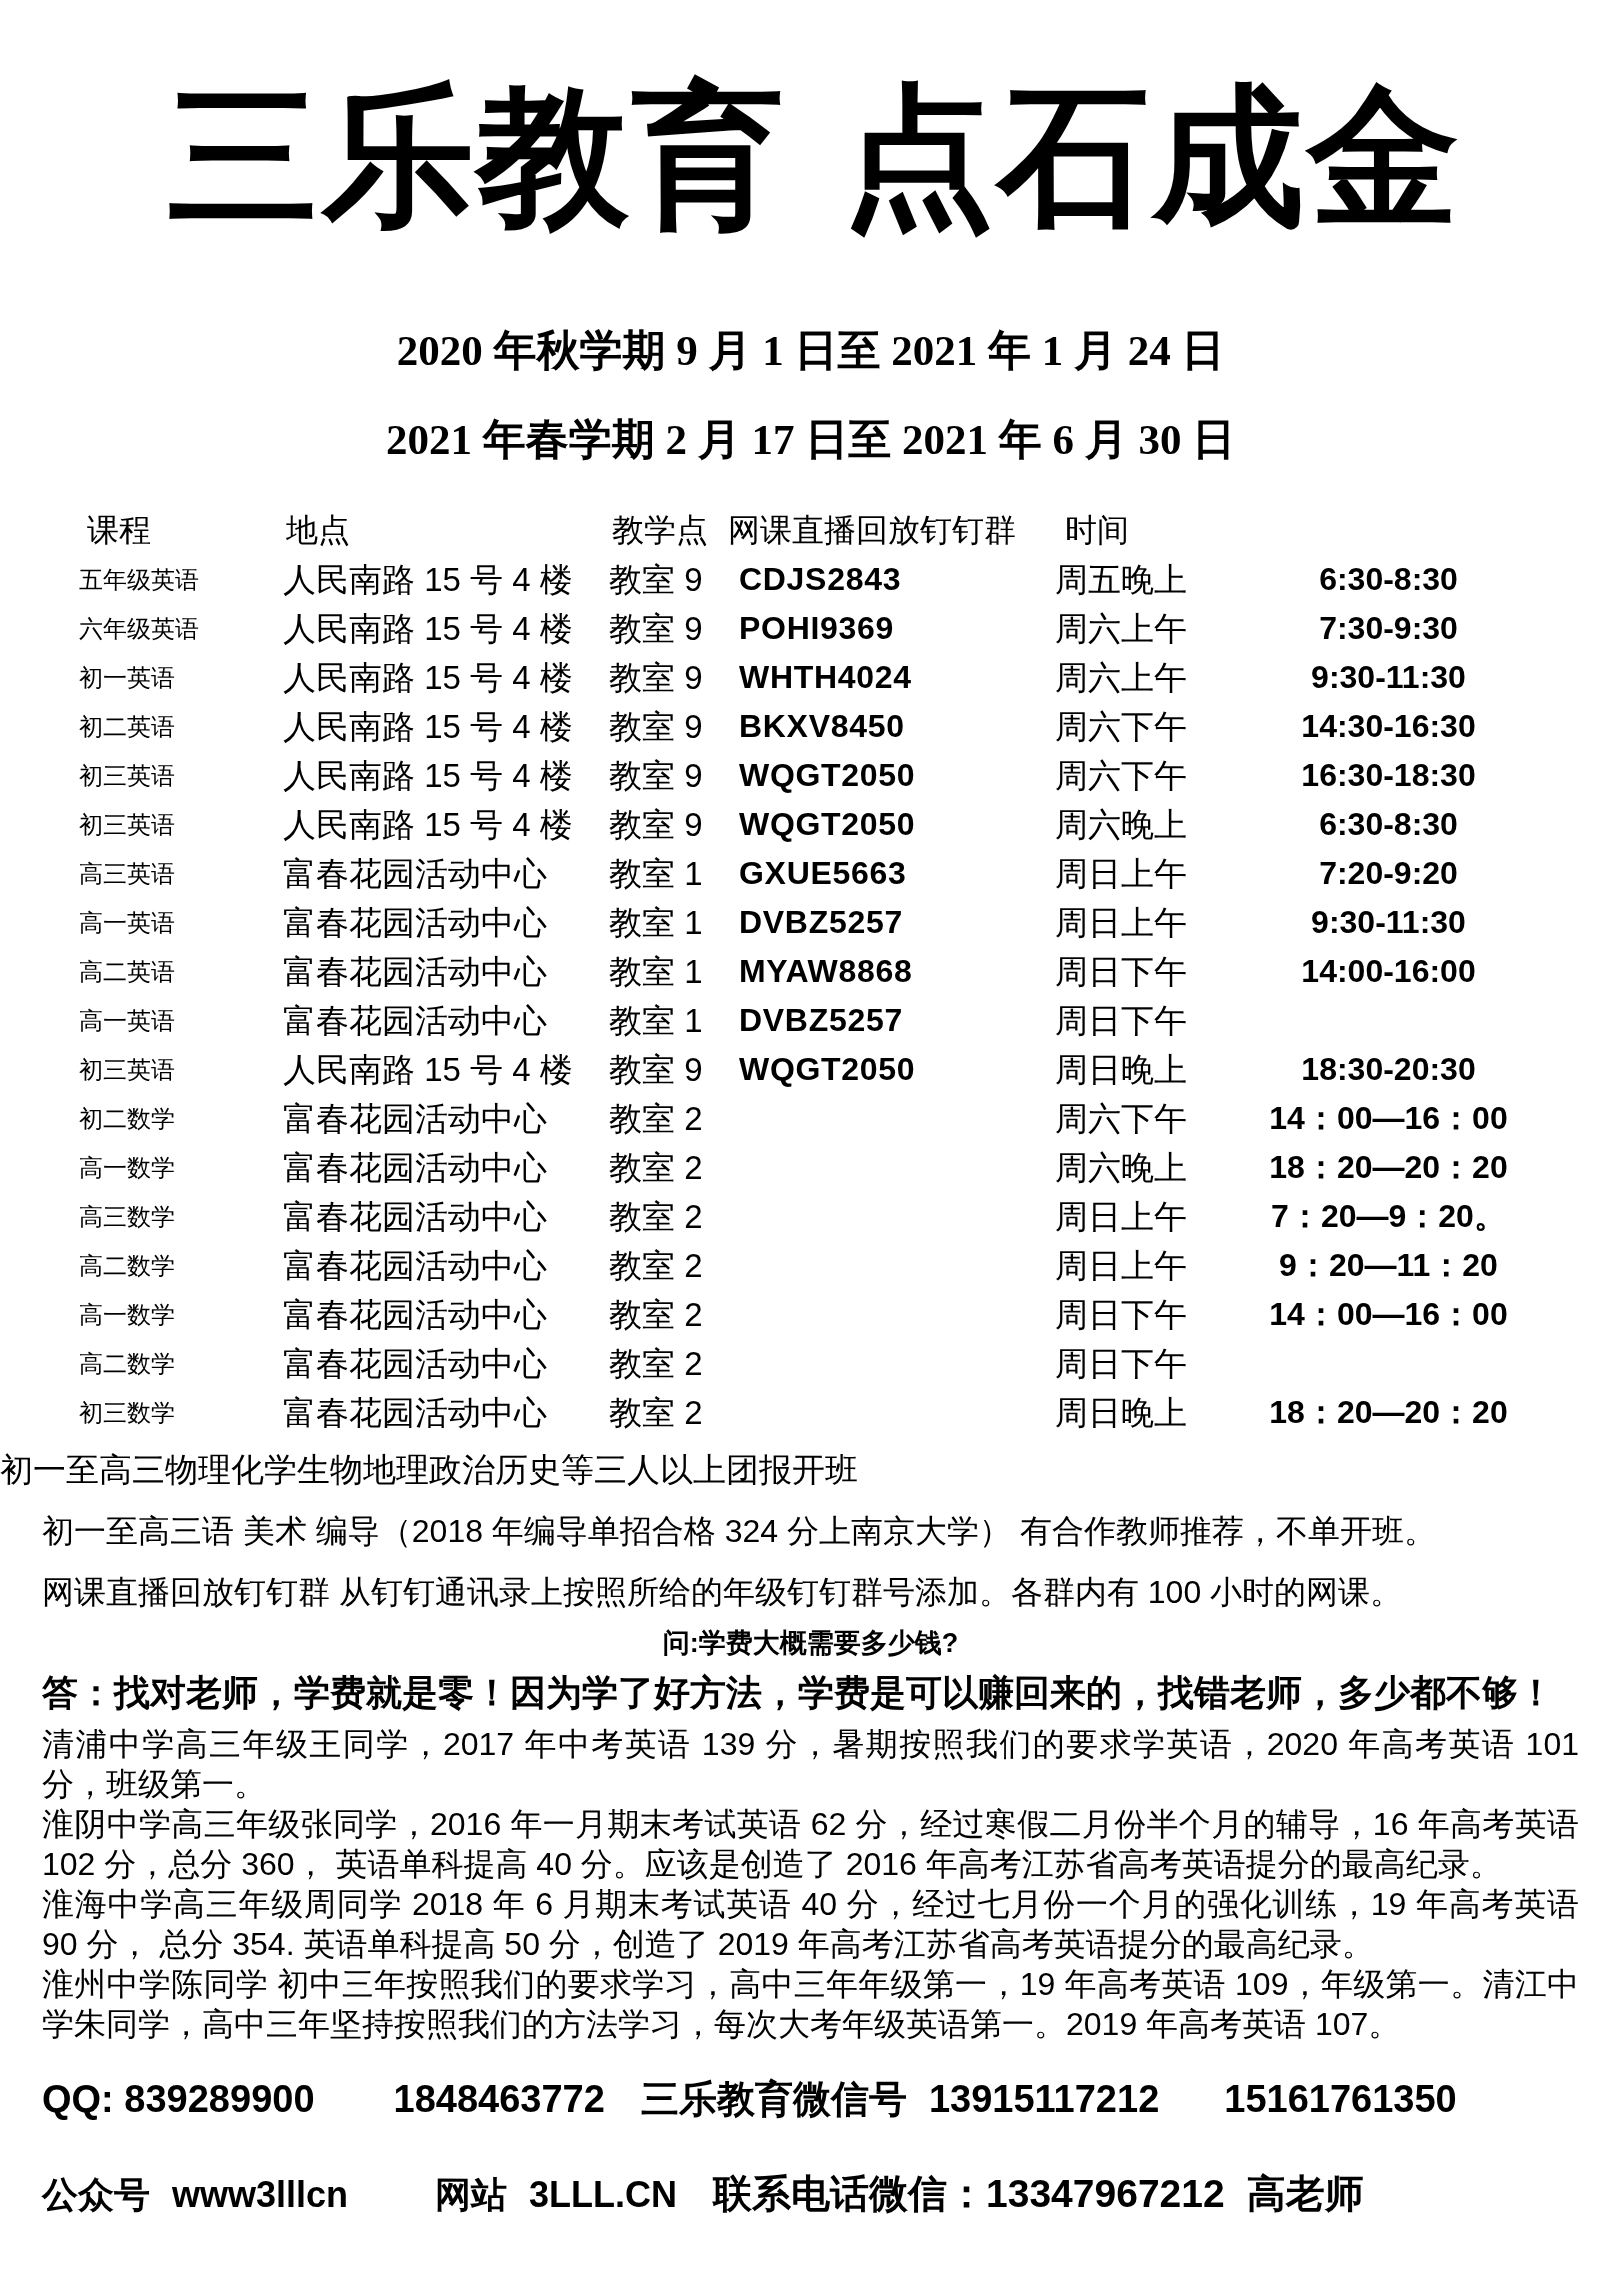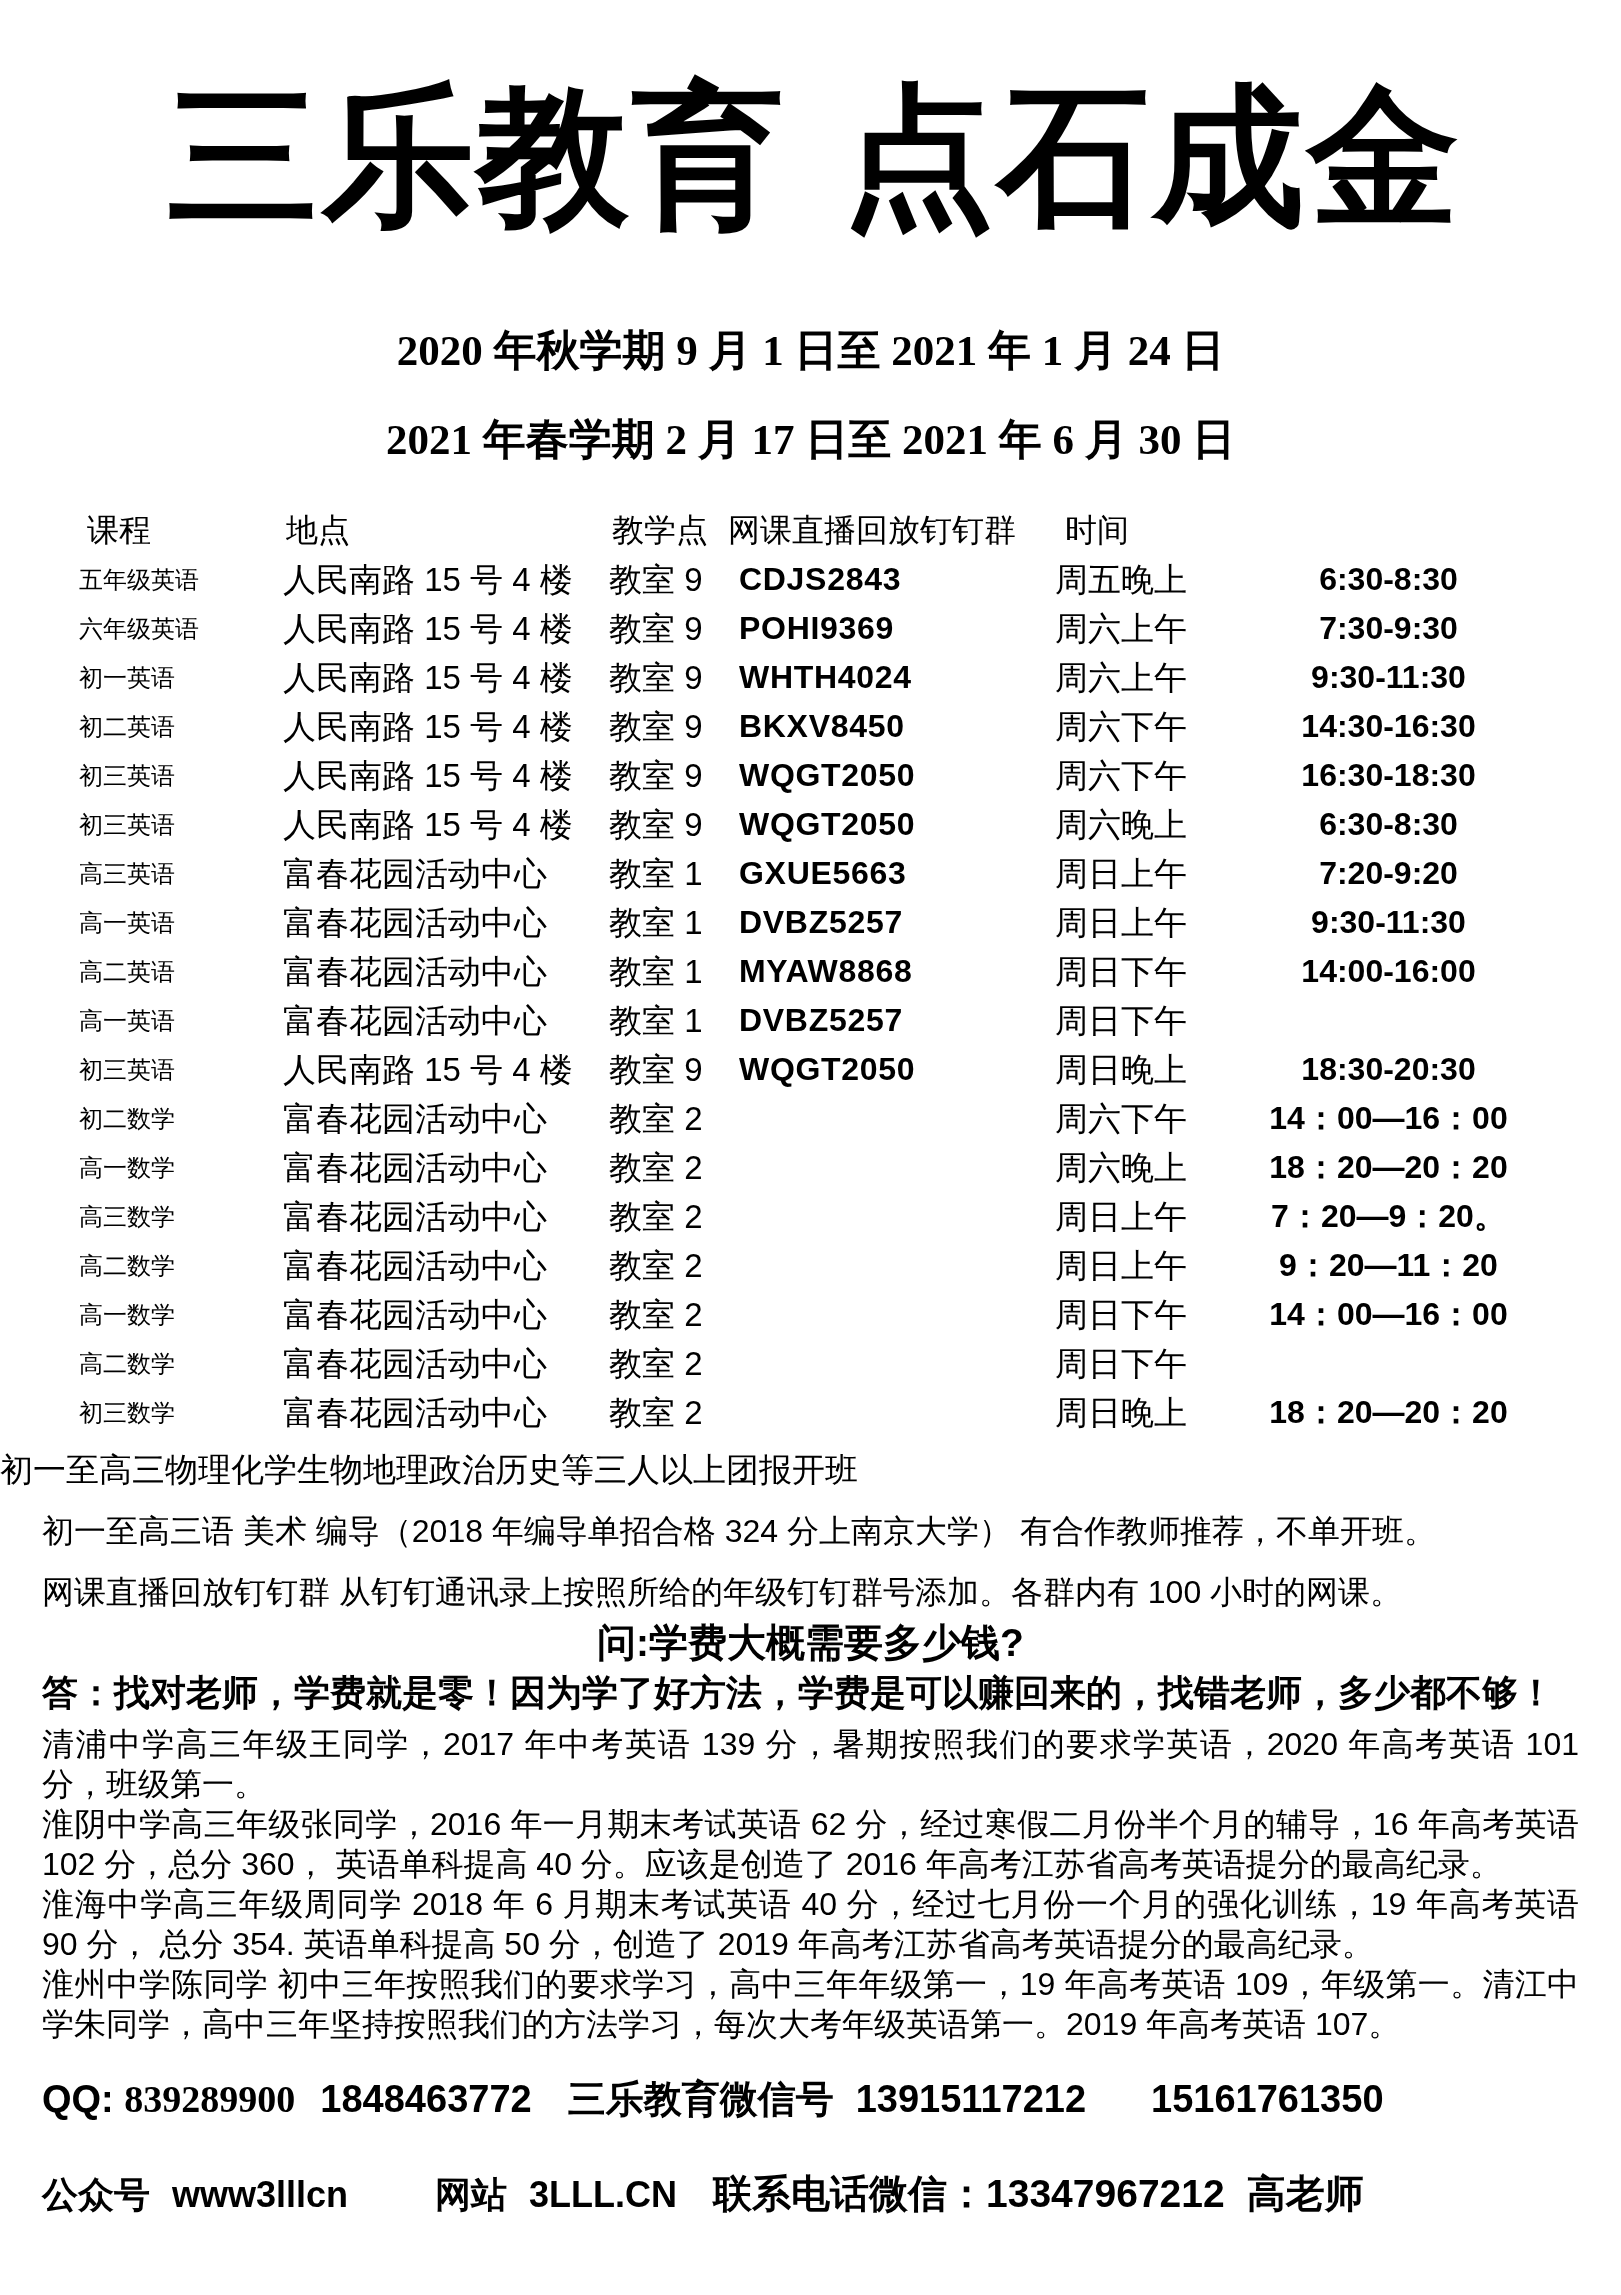--- a/index.html
+++ b/index.html
@@ -27,28 +27,28 @@
   .h-course{left:87px;} .h-loc{left:286px;} .h-room{left:612px;}
   .h-group{left:728px;text-align:center;} .h-time{left:1065px;}
   .c-course{left:79px;  font-size:24px;}
   .c-loc{   left:283px; font-size:33px;}
   .c-room{  left:609px; font-size:33px;}
   .c-group{ left:739px; font-size:32px; font-weight:700; letter-spacing:0.7px;}
   .c-day{   left:1055px; font-size:33px;}
   .c-time{  left:1218px; width:341px; text-align:center; font-size:32px; font-weight:700;}
   .center-note{margin-top:11px; font-size:33px; line-height:43px;}
   .note{margin:19px 42px 0 42px; font-size:32px; line-height:42px; white-space:nowrap;}
-  .question{margin-top:8.7px; text-align:center; font-size:39px; line-height:42px; font-weight:700;}
+  .question{margin-top:8.7px; text-align:center; font-size:27px; line-height:42px; font-weight:700;}
   .answer{margin:7.2px 42px 0 42px; font-size:36px; line-height:43px; font-weight:700; white-space:nowrap;}
   .testimonials{margin:10px 42px 0 42px;}
   .testimonials p{margin:0; font-size:32px; line-height:40px; text-align:justify;}
   .contact-line{margin:0 42px; font-weight:700; white-space:nowrap;}
   .qq-line{margin-top:30px; font-size:38px;}
   .bottom-line{margin-top:42px; font-size:36px;}
-  .sp-30{margin-right:22px;} .sp-50{margin-right:36px;} .sp-70{margin-right:25px;font-family:Liberation Serif, serif;}
+  .sp-30{margin-right:22px;} .sp-50{margin-right:36px;} .sp-70{margin-right:79px;}
   .sp-90{margin-right:65px;} .sp-120{margin-right:87px;}
   .phone-seg{font-size:39px;}
 </style>
 </head>
 <body>
 
 <div class="page">
 
   <h1 class="title">三乐教育 点石成金</h1>
 

